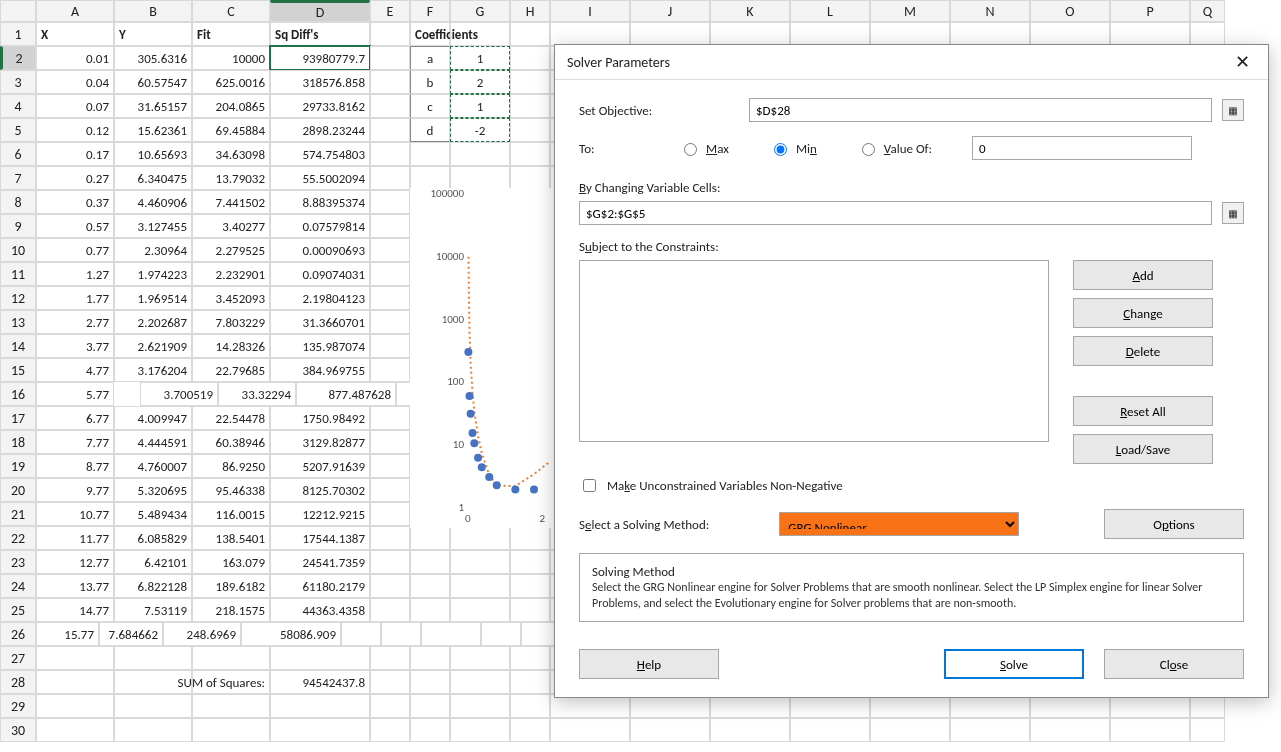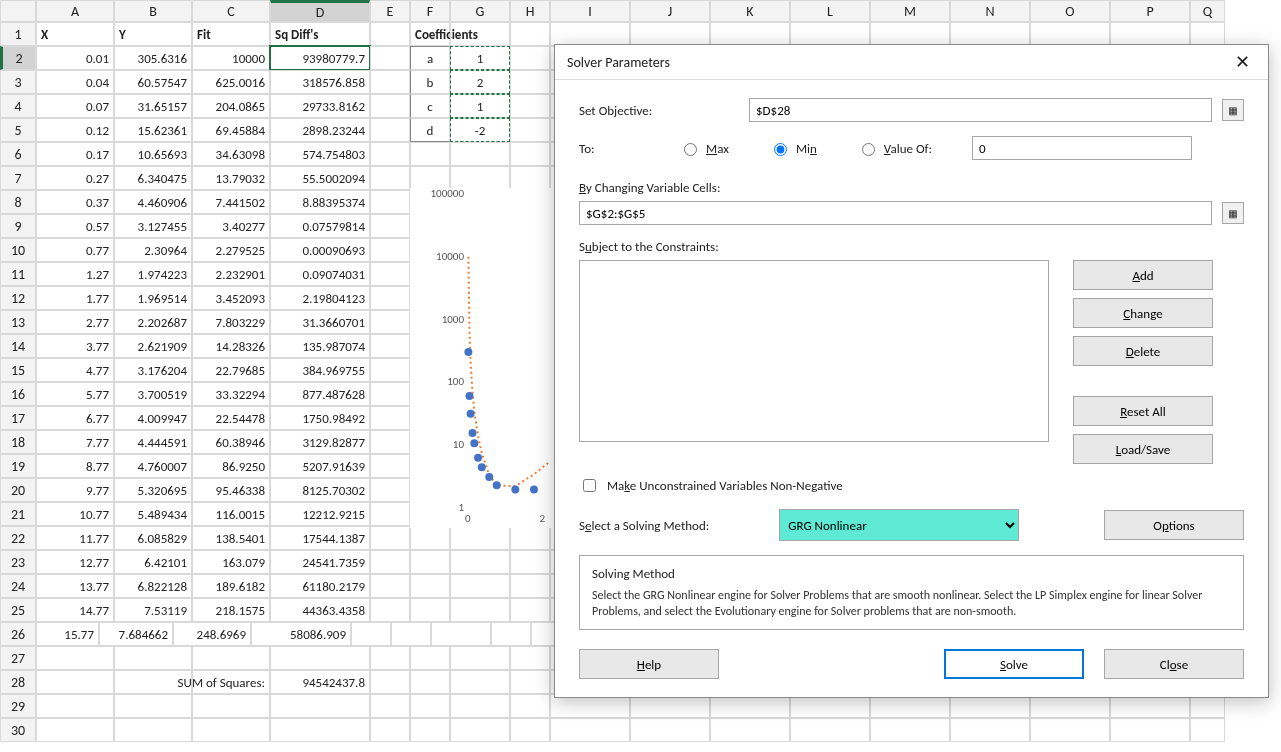--- a/index.html
+++ b/index.html
@@ -144,25 +144,25 @@
     font-family:inherit;
     padding:0 12px;
   }
   .btn.wide { width:140px; }
   .btn.primary { border:2px solid #0078d4; background:#fff; }
   .solving-box {
     border:1px solid #a6a6a6;
     padding:10px 12px;
     margin-top:10px;
   }
-  .solving-box .t { font-size:13px; margin-bottom:6px; }
+  .solving-box .t { font-size:13px; }
   .solving-box .d { font-size:12px; color:#333; line-height:1.35; }
   .select-method {
-    font-size:13px; font-family:inherit; height:32px; border:1px solid #a6a6a6;
-    width:240px; background:#5eead4; padding:6px 4px;
+    font-size:13px; font-family:inherit; height:24px; border:1px solid #a6a6a6;
+    width:240px; background:#f97316; padding:6px 4px;
   }
   .checkbox-row { display:flex; align-items:center; gap:8px; margin:12px 0 14px;}
   .footer-btns {
     position:absolute; bottom:18px; left:0; right:0;
     display:flex; justify-content:space-between; padding:0 24px;
   }
   .u { text-decoration: underline; }
 </style>
 </head>
 <body>
@@ -485,21 +485,21 @@
         <div class="cell" style="width: 80px;"></div>
         <div class="cell" style="width: 80px;"></div>
         <div class="cell" style="width: 80px;"></div>
         <div class="cell" style="width: 80px;"></div>
         <div class="cell" style="width: 80px;"></div>
         <div class="cell" style="width: 35px;"></div>
       </div>
       <div class="row">
         <div class="row-header-cell">16</div>
         <div class="cell right" style="width: 78px;">5.77</div>
-        <div class="cell right" style="width: 78px;">3.700519</div>
+        <div class="cell right" style="width: 78px; margin-left: 26px;">3.700519</div>
         <div class="cell right" style="width: 78px;">33.32294</div>
         <div class="cell right" style="width: 100px;">877.487628</div>
         <div class="cell" style="width: 40px;"></div>
         <div class="cell" style="width: 40px;"></div>
         <div class="cell" style="width: 60px;"></div>
         <div class="cell" style="width: 40px;"></div>
         <div class="cell" style="width: 80px;"></div>
         <div class="cell" style="width: 80px;"></div>
         <div class="cell" style="width: 80px;"></div>
         <div class="cell" style="width: 80px;"></div>
@@ -685,21 +685,21 @@
         <div class="cell" style="width: 80px;"></div>
         <div class="cell" style="width: 80px;"></div>
         <div class="cell" style="width: 80px;"></div>
         <div class="cell" style="width: 80px;"></div>
         <div class="cell" style="width: 80px;"></div>
         <div class="cell" style="width: 35px;"></div>
       </div>
       <div class="row">
         <div class="row-header-cell">26</div>
         <div class="cell right" style="width: 63px;">15.77</div>
-        <div class="cell right" style="width: 74px;">7.684662</div>
+        <div class="cell right" style="width: 64px;">7.684662</div>
         <div class="cell right" style="width: 78px;">248.6969</div>
         <div class="cell right" style="width: 100px;">58086.909</div>
         <div class="cell" style="width: 40px;"></div>
         <div class="cell" style="width: 40px;"></div>
         <div class="cell" style="width: 60px;"></div>
         <div class="cell" style="width: 40px;"></div>
         <div class="cell" style="width: 80px;"></div>
         <div class="cell" style="width: 80px;"></div>
         <div class="cell" style="width: 80px;"></div>
         <div class="cell" style="width: 80px;"></div>

